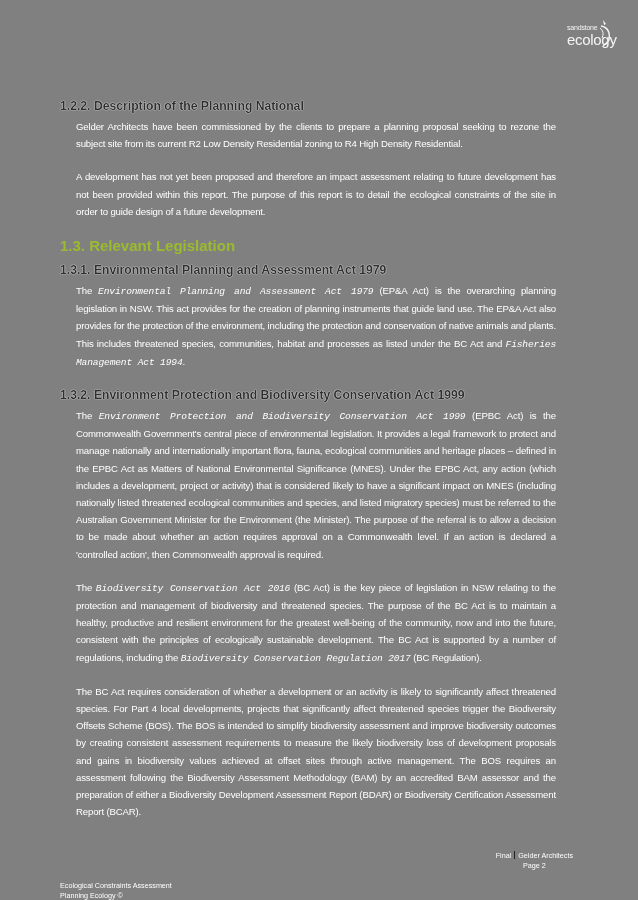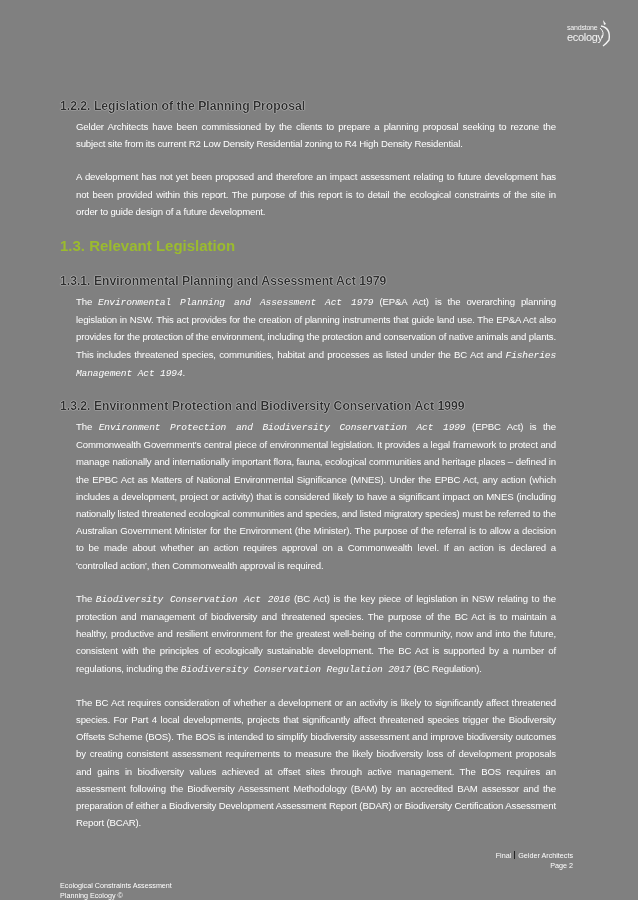--- a/index.html
+++ b/index.html
@@ -9,21 +9,21 @@
     position: relative;
     overflow: hidden;
     font-family: "Liberation Sans", sans-serif;
   }
   .logo {
     position: absolute; left: 567px; top: 18px;
     width: 50px; height: 30px;
     color: #f4f4f4;
   }
   .logo .l1 { position: absolute; left: 0; top: 6px; font-size: 7px; letter-spacing: -0.2px; }
-  .logo .l2 { position: absolute; left: 0; top: 13px; font-size: 11px; letter-spacing: -0.3px; }
+  .logo .l2 { position: absolute; left: 0; top: 13px; font-size: 15px; letter-spacing: -0.3px; }
   .logo svg { position: absolute; left: 30px; top: 0; }
   .content {
     position: absolute; left: 60px; top: 98px; width: 512px;
   }
   h3 {
     margin: 0; font-size: 12.2px; font-weight: bold;
     color: #2e2e2e;
     text-shadow: 0 0 1px #fff, 0 0 1px #fff;
     line-height: 16px;
   }
@@ -38,45 +38,45 @@
     text-align: justify;
     letter-spacing: -0.15px;
   }
   p i { font-style: italic; font-family: Liberation Mono, monospace; }
   .footer-left {
     position: absolute; left: 60px; top: 881px;
     color: #fff; font-size: 7.2px; line-height: 10px;
   }
   .footer-right {
     position: absolute; right: 65px; top: 851px;
-    color: #fff; font-size: 7.2px; line-height: 10px; text-align: right;
+    color: #fff; font-size: 7.2px; line-height: 10px; text-align: center;
   }
   .sep { display: inline-block; width: 1px; height: 8px; background: #222; margin: 0 3px; vertical-align: -1px; }
 </style>
 </head>
 <body>
 
 <div class="logo">
   <span class="l1">sandstone</span>
   <span class="l2">ecology</span>
   <svg width="20" height="30" viewBox="0 0 20 30">
     <path d="M6 2 L9 6 L7 7 Z" fill="#f4f4f4"></path>
     <path d="M4 8 Q14 10 12 22 Q9 26 6 28" stroke="#f4f4f4" stroke-width="1.4" fill="none"></path>
     <path d="M3 10 Q8 14 5 20" stroke="#f4f4f4" stroke-width="1" fill="none"></path>
   </svg>
 </div>
 
 <div class="content">
-  <h3>1.2.2. Legislation of the Planning Proposal</h3>
+  <h3>1.2.2. Description of the Planning National</h3>
   <p style="margin-top:4px">Gelder Architects have been commissioned by the clients to prepare a planning proposal seeking to rezone the subject site from its current R2 Low Density Residential zoning to R4 High Density Residential.</p>
   <p style="margin-top:9px">A development has not yet been proposed and therefore an impact assessment relating to future development has not been provided within this report. The purpose of this report is to detail the ecological constraints of the site in order to guide design of a future development.</p>
 
   <h2 style="margin-top:12px">1.3. Relevant Legislation</h2>
 
-  <h3 style="margin-top:17px">1.3.1. Environmental Planning and Assessment Act 1979</h3>
+  <h3 style="margin-top:6px">1.3.1. Environmental Planning and Assessment Act 1979</h3>
   <p style="margin-top:4px"><span>The </span><i>Environmental Planning and Assessment Act 1979</i><span> (EP&amp;A Act) is the overarching planning legislation in NSW. This act provides for the creation of planning instruments that guide land use. The EP&amp;A Act also provides for the protection of the environment, including the protection and conservation of native animals and plants. This includes threatened species, communities, habitat and processes as listed under the BC Act and </span><i>Fisheries Management Act 1994</i><span>.</span></p>
 
   <h3 style="">1.3.2. Environment Protection and Biodiversity Conservation Act 1999</h3>
   <p style="margin-top:4px"><span>The </span><i>Environment Protection and Biodiversity Conservation Act 1999</i><span> (EPBC Act) is the Commonwealth Government's central piece of environmental legislation. It provides a legal framework to protect and manage nationally and internationally important flora, fauna, ecological communities and heritage places – defined in the EPBC Act as Matters of National Environmental Significance (MNES). Under the EPBC Act, any action (which includes a development, project or activity) that is considered likely to have a significant impact on MNES (including nationally listed threatened ecological communities and species, and listed migratory species) must be referred to the Australian Government Minister for the Environment (the Minister). The purpose of the referral is to allow a decision to be made about whether an action requires approval on a Commonwealth level. If an action is declared a 'controlled action', then Commonwealth approval is required.</span></p>
 
   <p style="margin-top:4px"><span>The </span><i>Biodiversity Conservation Act 2016</i><span> (BC Act) is the key piece of legislation in NSW relating to the protection and management of biodiversity and threatened species. The purpose of the BC Act is to maintain a healthy, productive and resilient environment for the greatest well-being of the community, now and into the future, consistent with the principles of ecologically sustainable development. The BC Act is supported by a number of regulations, including the </span><i>Biodiversity Conservation Regulation 2017</i><span> (BC Regulation).</span></p>
   <p style="margin-top:9px">The BC Act requires consideration of whether a development or an activity is likely to significantly affect threatened species. For Part 4 local developments, projects that significantly affect threatened species trigger the Biodiversity Offsets Scheme (BOS). The BOS is intended to simplify biodiversity assessment and improve biodiversity outcomes by creating consistent assessment requirements to measure the likely biodiversity loss of development proposals and gains in biodiversity values achieved at offset sites through active management. The BOS requires an assessment following the Biodiversity Assessment Methodology (BAM) by an accredited BAM assessor and the preparation of either a Biodiversity Development Assessment Report (BDAR) or Biodiversity Certification Assessment Report (BCAR).</p>
 </div>
 
 <div class="footer-left">

